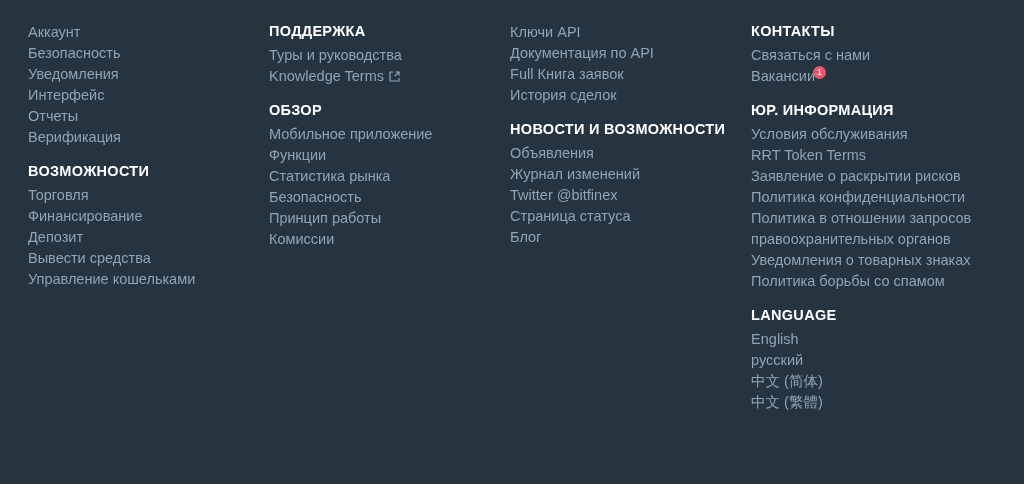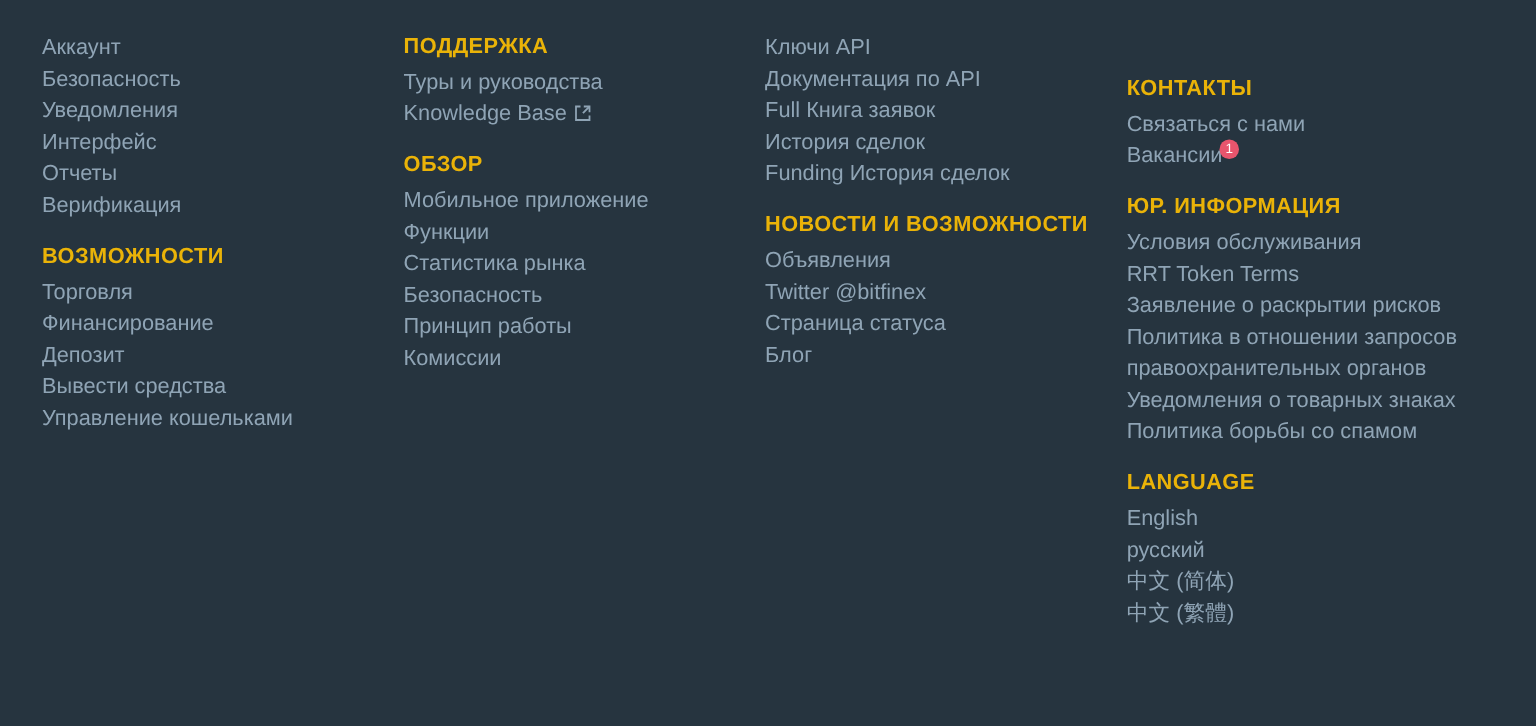--- a/index.html
+++ b/index.html
@@ -22,24 +22,24 @@
     display: flex;
     align-items: flex-start;
   }
   .col {
     display: flex;
     flex-direction: column;
   }
   .col-1 { width: 248px; }
   .col-2 { width: 248px; }
   .col-3 { width: 248px; }
-  .col-4 { width: 252px; margin-top: 28px; }
+  .col-4 { width: 252px; }
 
   .heading {
-    color: #eab308;
+    color: #ffffff;
     font-size: 14.5px;
     font-weight: bold;
     letter-spacing: 0.3px;
     line-height: 18px;
     margin-top: 14px;
     margin-bottom: 5px;
     white-space: nowrap;
   }
   .heading.first {
     margin-top: 0;
@@ -99,53 +99,54 @@
       <div class="heading">ВОЗМОЖНОСТИ</div>
       <a class="link"><span>Торговля</span></a>
       <a class="link"><span>Финансирование</span></a>
       <a class="link"><span>Депозит</span></a>
       <a class="link"><span>Вывести средства</span></a>
       <a class="link"><span>Управление кошельками</span></a>
     </div>
   <div class="col col-2">
       <div class="heading first">ПОДДЕРЖКА</div>
       <a class="link"><span>Туры и руководства</span></a>
-      <a class="link"><span>Knowledge Base</span><span class="ext-icon"><svg width="11" height="11" viewBox="0 0 11 11">
+      <a class="link"><span>Knowledge Terms</span><span class="ext-icon"><svg width="11" height="11" viewBox="0 0 11 11">
             <path d="M4 1 H1 V10 H10 V7" fill="none" stroke="#8fa4b5" stroke-width="1.2"></path>
             <path d="M6.2 1 H10 V4.8" fill="none" stroke="#8fa4b5" stroke-width="1.2"></path>
             <path d="M10 1 L5.6 5.4" fill="none" stroke="#8fa4b5" stroke-width="1.2"></path>
           </svg></span></a>
       <div class="heading">ОБЗОР</div>
       <a class="link"><span>Мобильное приложение</span></a>
       <a class="link"><span>Функции</span></a>
       <a class="link"><span>Статистика рынка</span></a>
       <a class="link"><span>Безопасность</span></a>
       <a class="link"><span>Принцип работы</span></a>
       <a class="link"><span>Комиссии</span></a>
     </div>
   <div class="col col-3">
       <a class="link"><span>Ключи API</span></a>
       <a class="link"><span>Документация по API</span></a>
       <a class="link"><span>Full Книга заявок</span></a>
       <a class="link"><span>История сделок</span></a>
-      <a class="link"><span>Funding История сделок</span></a>
       <div class="heading">НОВОСТИ И ВОЗМОЖНОСТИ</div>
       <a class="link"><span>Объявления</span></a>
+      <a class="link"><span>Журнал изменений</span></a>
       <a class="link"><span>Twitter @bitfinex</span></a>
       <a class="link"><span>Страница статуса</span></a>
       <a class="link"><span>Блог</span></a>
     </div>
   <div class="col col-4">
       <div class="heading first">КОНТАКТЫ</div>
       <a class="link"><span>Связаться с нами</span></a>
       <a class="link"><span>Вакансии</span><span class="badge">1</span></a>
       <div class="heading">ЮР. ИНФОРМАЦИЯ</div>
       <a class="link"><span>Условия обслуживания</span></a>
       <a class="link"><span>RRT Token Terms</span></a>
       <a class="link"><span>Заявление о раскрытии рисков</span></a>
+      <a class="link"><span>Политика конфиденциальности</span></a>
       <a class="link wrap"><span>Политика в отношении запросов правоохранительных органов</span></a>
       <a class="link"><span>Уведомления о товарных знаках</span></a>
       <a class="link"><span>Политика борьбы со спамом</span></a>
       <div class="heading">LANGUAGE</div>
       <a class="link"><span>English</span></a>
       <a class="link"><span>русский</span></a>
       <a class="link"><span>中文 (简体)</span></a>
       <a class="link"><span>中文 (繁體)</span></a>
     </div>
 </div>

